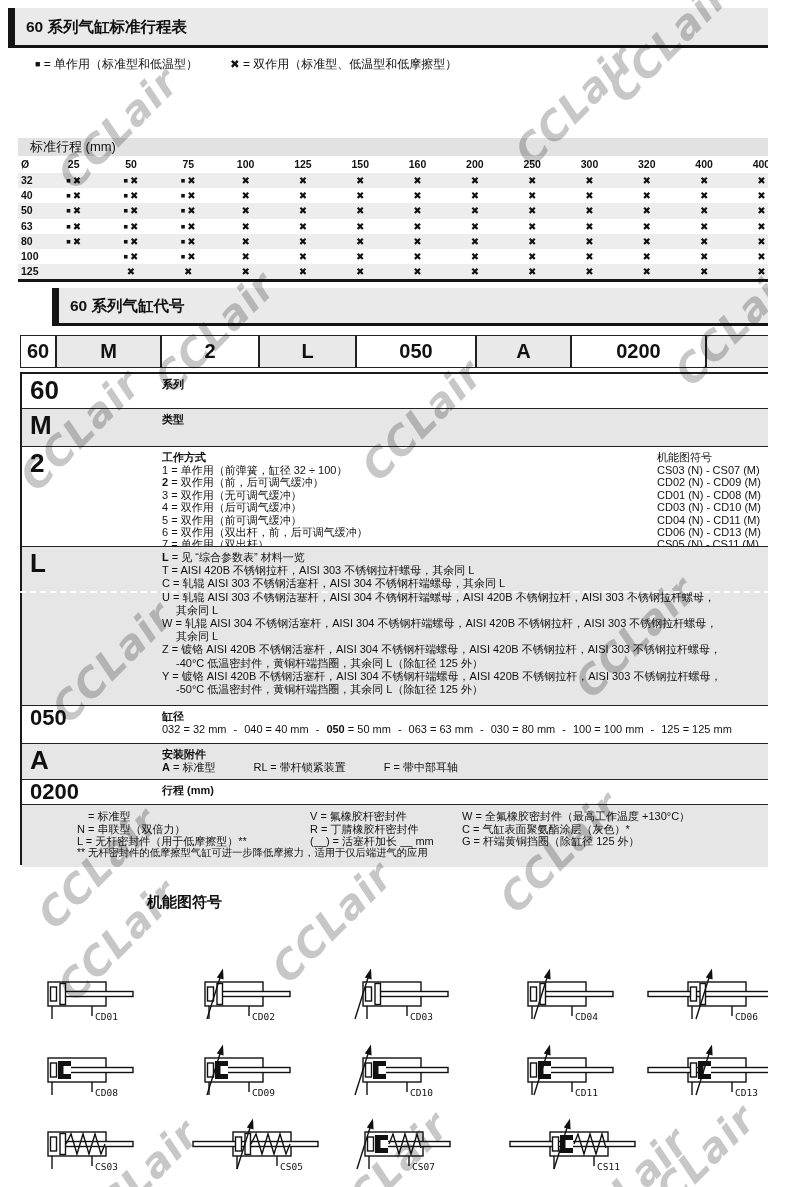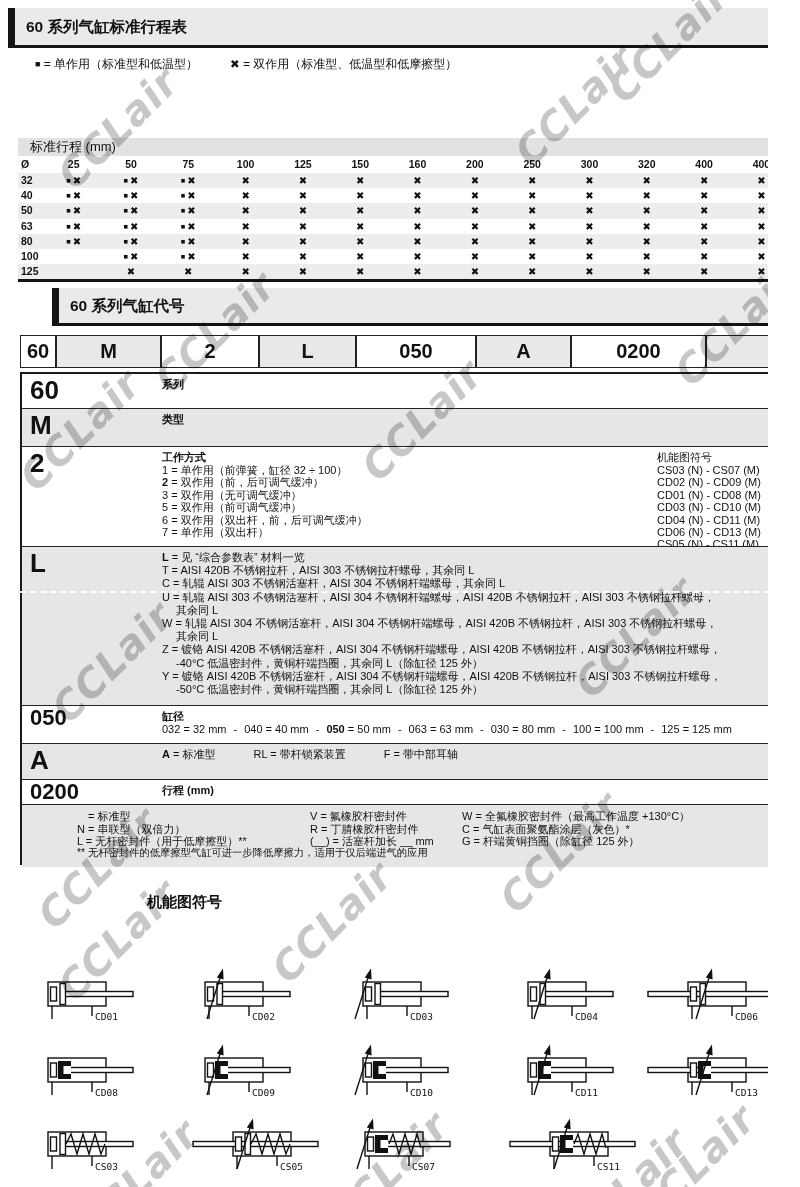--- a/index.html
+++ b/index.html
@@ -250,20 +250,21 @@
           <div class="rtitle">类型</div>
         </div>
       </div>
       <div class="crow" style="top: 73px; height: 100px;">
         <div class="bigcode">2</div>
         <div class="rcontent">
           <div class="rtitle">工作方式</div>
           <div class="tline">1 = 单作用（前弹簧，缸径 32 ÷ 100）</div>
           <div class="tline"><b>2</b> = 双作用（前，后可调气缓冲）</div>
           <div class="tline">3 = 双作用（无可调气缓冲）</div>
+          <div class="tline">4 = 双作用（后可调气缓冲）</div>
           <div class="tline">5 = 双作用（前可调气缓冲）</div>
           <div class="tline">6 = 双作用（双出杆，前，后可调气缓冲）</div>
           <div class="tline">7 = 单作用（双出杆）</div>
         </div>
         <div class="rightcol">
           <div class="rt">机能图符号</div>
           <div class="tline">CS03 (N) - CS07 (M)</div>
           <div class="tline">CD02 (N) - CD09 (M)</div>
           <div class="tline">CD01 (N) - CD08 (M)</div>
           <div class="tline">CD03 (N) - CD10 (M)</div>
@@ -287,20 +288,21 @@
       <div class="crow" style="top: 332px; height: 38px;">
         <div class="bigcode sm">050</div>
         <div class="rcontent">
           <div class="rtitle">缸径</div>
           <div class="iline"><span>032 = 32 mm</span><span class="dashsep">-</span><span>040 = 40 mm</span><span class="dashsep">-</span><span><b>050</b> = 50 mm</span><span class="dashsep">-</span><span>063 = 63 mm</span><span class="dashsep">-</span><span>030 = 80 mm</span><span class="dashsep">-</span><span>100 = 100 mm</span><span class="dashsep">-</span><span>125 = 125 mm</span></div>
         </div>
       </div>
       <div class="crow g" style="top: 370px; height: 36px;">
         <div class="bigcode">A</div>
         <div class="rcontent">
+          <div class="rtitle">安装附件</div>
           <div class="iline"><span class="item"><b>A</b> = 标准型</span><span class="item">RL = 带杆锁紧装置</span><span class="item">F = 带中部耳轴</span></div>
         </div>
       </div>
       <div class="crow" style="top: 406px; height: 25px;">
         <div class="bigcode sm">0200</div>
         <div class="rcontent">
           <div class="rtitle">行程 (mm)</div>
         </div>
       </div>
       <div class="crow g last" style="top: 431px; height: 62px;">

